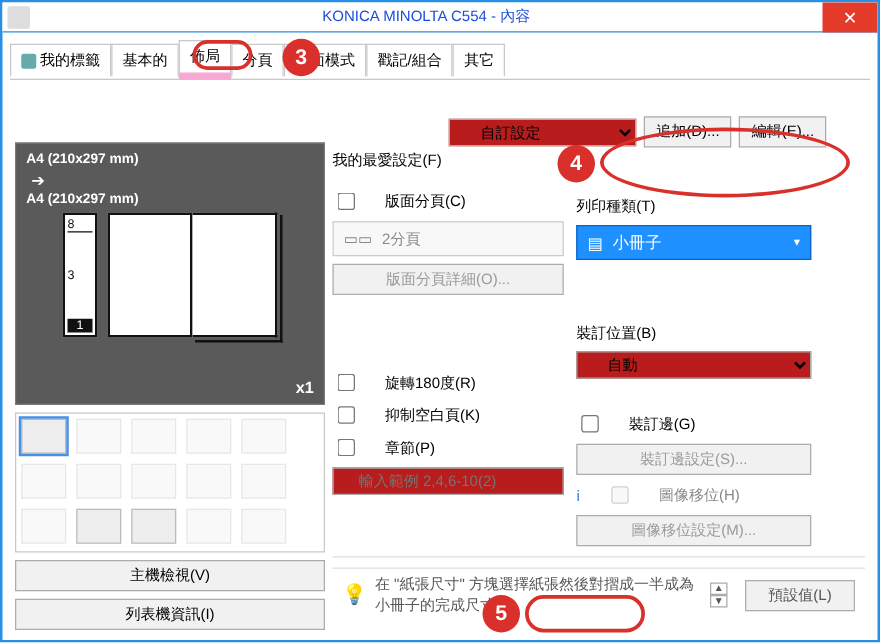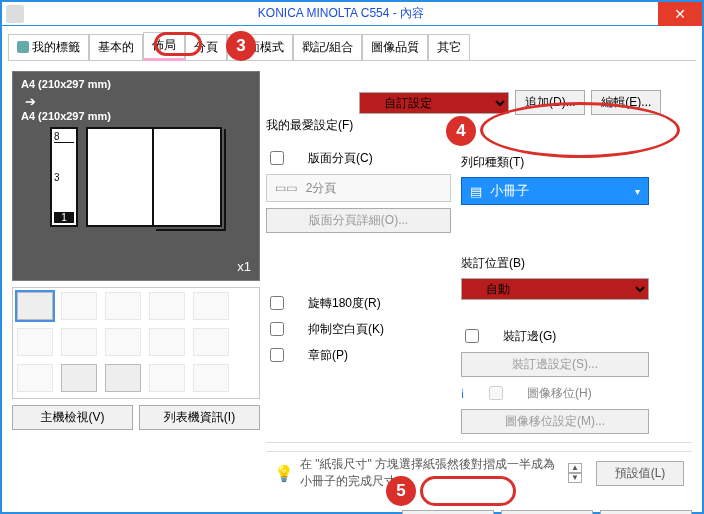--- a/index.html
+++ b/index.html
@@ -22,35 +22,35 @@
     font-size: 14px; cursor: pointer;
   }
   .tabrow {
     display: flex; padding: 6px 6px 0 6px; gap: 0; align-items: center;
   }
   .tab {
     font-size: 12px; padding: 4px 8px; border: 1px solid #c8c8c8;
     border-bottom: none; background: #fff; cursor: pointer;
     display: flex; align-items: center; gap: 3px;
   }
-  .tab.active { background: #fff; border-bottom: 3px solid #f9a8d4; position: relative; z-index: 2; }
+  .tab.active { background: #fff; border-bottom: 6px solid #f9a8d4; position: relative; z-index: 2; }
   .tab-icon { width: 12px; height: 12px; background: #6aa; border-radius: 2px; }
   .tab-sep { height: 0; border-top: 1px solid #c8c8c8; margin: -1px 6px 0 6px; }
   .content {
     display: flex; padding: 10px; gap: 6px;
   }
   .left-col { width: 248px; display: flex; flex-direction: column; gap: 6px; }
   .preview {
     width: 248px; height: 210px; background: #5a5a5a; border: 1px solid #7a7a7a;
-    position: relative; color: #fff; font-size: 11px;
+    position: relative; color: #fff; font-size: 11px; margin-top: 40px;
   }
   .preview .line1 { position: absolute; top: 6px; left: 8px; font-weight: bold;}
   .preview .arrow { position: absolute; top: 22px; left: 12px; font-size: 13px; }
   .preview .line2 { position: absolute; top: 38px; left: 8px; font-weight: bold;}
-  .preview .x1 { position: absolute; bottom: 6px; right: 8px; font-weight: normal; color:#fff; font-size:13px;}
+  .preview .x1 { position: absolute; bottom: 6px; right: 8px; font-weight: bold; color:#fff; font-size:13px;}
   .preview-page {
     position:absolute; top:55px; left:50%; transform:translateX(-50%);
     display:flex; gap:0;
   }
   .page-half { width:68px; height:100px; background:#fff; border:2px solid #111; }
   .page-half.right { border-left:none; position:relative; }
   .page-half.right::after { content:""; position:absolute; right:-6px; bottom:-6px; width:68px; height:100px; border-right:2px solid #111; border-bottom:2px solid #111; }
   .thumb-panel {
     width: 248px; height: 112px; border: 1px solid #c8c8c8;
     display:flex; flex-wrap:wrap; align-content:flex-start;
@@ -58,21 +58,21 @@
   }
   .thumb { width:36px; height:28px; background:#eee; border:1px solid #bbb; }
   .thumb.sel { outline:2px solid #4a90e2; }
   .thumb.dim { opacity:.35; }
   .btn {
     font-size: 12px; padding: 3px 6px; background: #f1f1f1;
     border: 1px solid #acacac; text-align: center; cursor: pointer;
     min-height: 23px; display:inline-flex; align-items:center; justify-content:center;
   }
   .btn.dis { color:#9a9a9a; }
-  .bottom-btns { display:flex; gap:6px; }
+  .bottom-btns { display:flex; gap:6px;flex-direction:column; }
   .bottom-btns .btn { flex:1; }
 
   .right-col { flex:1; display:flex; flex-direction:column; gap:4px; }
   .fav-row { display:flex; align-items:center; gap:6px; }
   .fav-row label { font-size:12px;margin-top:46px; }
   select, input[type=text] {
     font-size:12px; height:22px; border:1px solid #aaa; background:#b91c1c; padding:1px 20px;
   }
   .cols2 { display:flex; gap:10px; margin-top:10px; }
   .colA { width:185px; display:flex; flex-direction:column; gap:6px; }
@@ -141,23 +141,20 @@
         <span>佈局</span>
       </div>
     <div class="tab">
         <span>分頁</span>
       </div>
     <div class="tab">
         <span>封面模式</span>
       </div>
     <div class="tab">
         <span>戳記/組合</span>
-      </div>
-    <div class="tab">
-        <span>圖像品質</span>
       </div>
     <div class="tab">
         <span>其它</span>
       </div>
   </div>
   <div class="tab-sep"></div>
 
   <div class="content">
 
     <div class="left-col">
@@ -231,20 +228,21 @@
               <span>旋轉180度(R)</span>
           </label>
           <label class="chk">
             <input type="checkbox" style="">
               <span>抑制空白頁(K)</span>
           </label>
           <label class="chk">
             <input type="checkbox" style="">
               <span>章節(P)</span>
           </label>
+          <input type="text" disabled="" style="width: 100%; color: rgb(187, 187, 187);" placeholder="輸入範例 2,4,6-10(2)">
         </div>
 
         <div class="colB">
           <div class="grp-label">列印種類(T)</div>
           <div class="type-select">
             <span>▤</span>
             <span>小冊子</span>
             <span class="caret">▾</span>
           </div>
 

